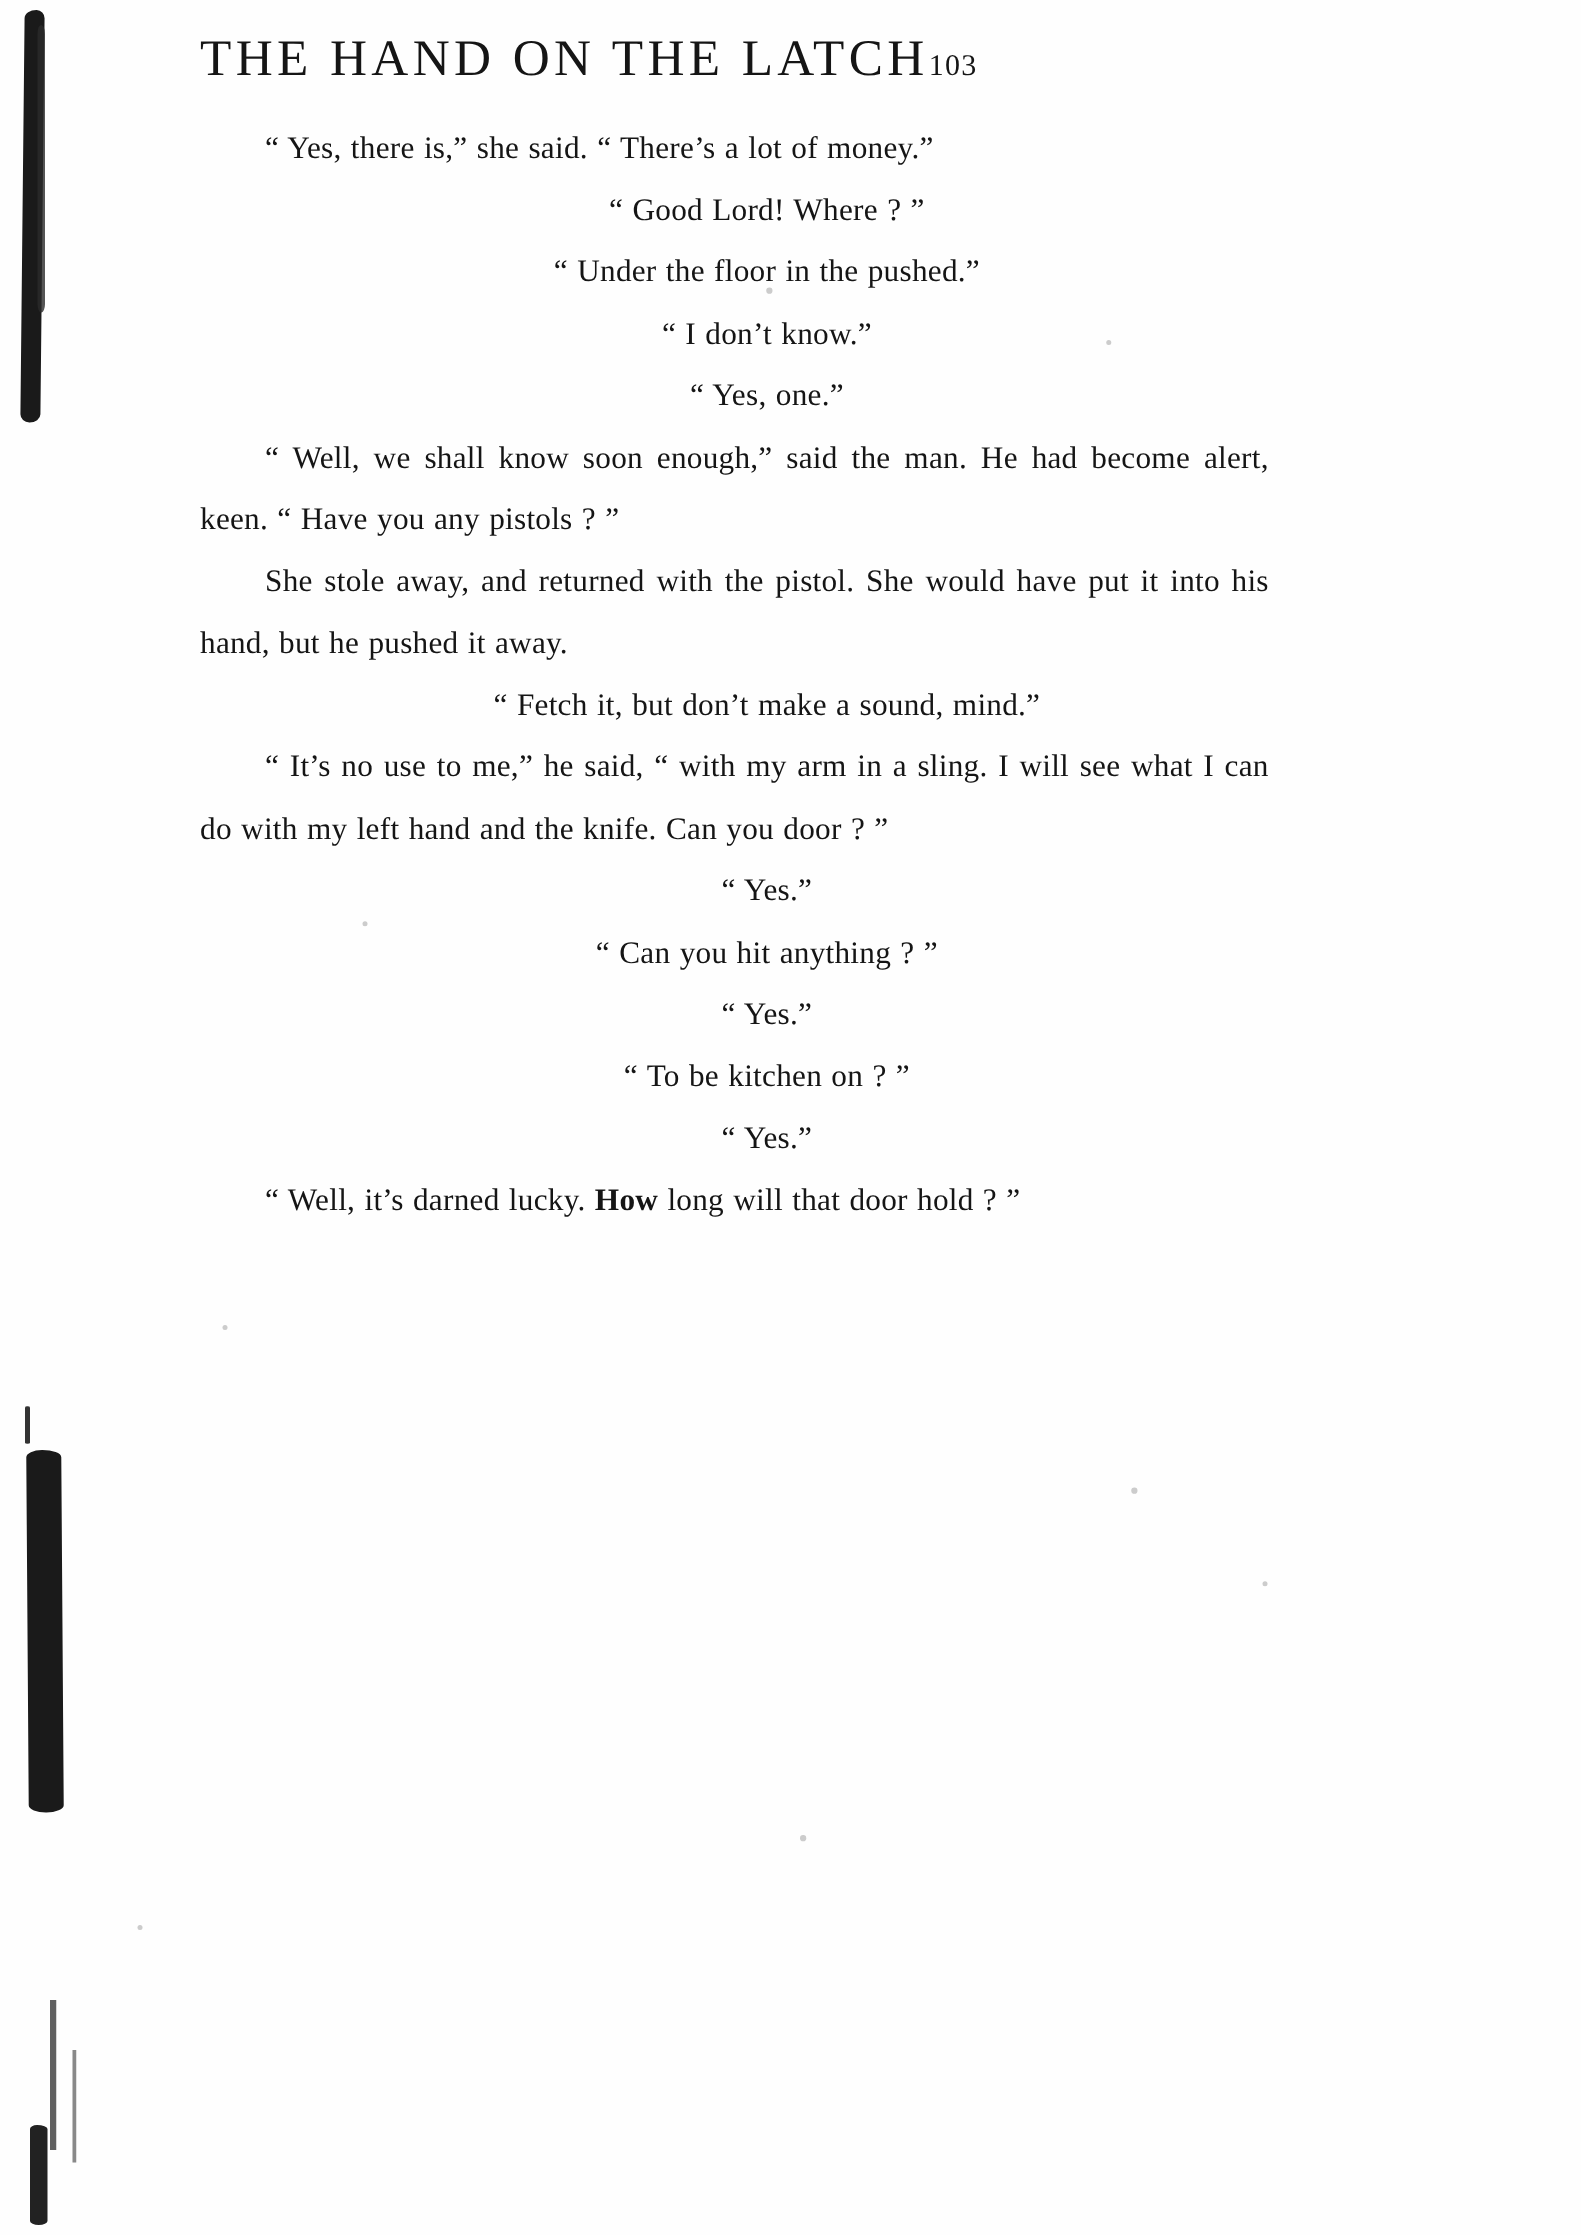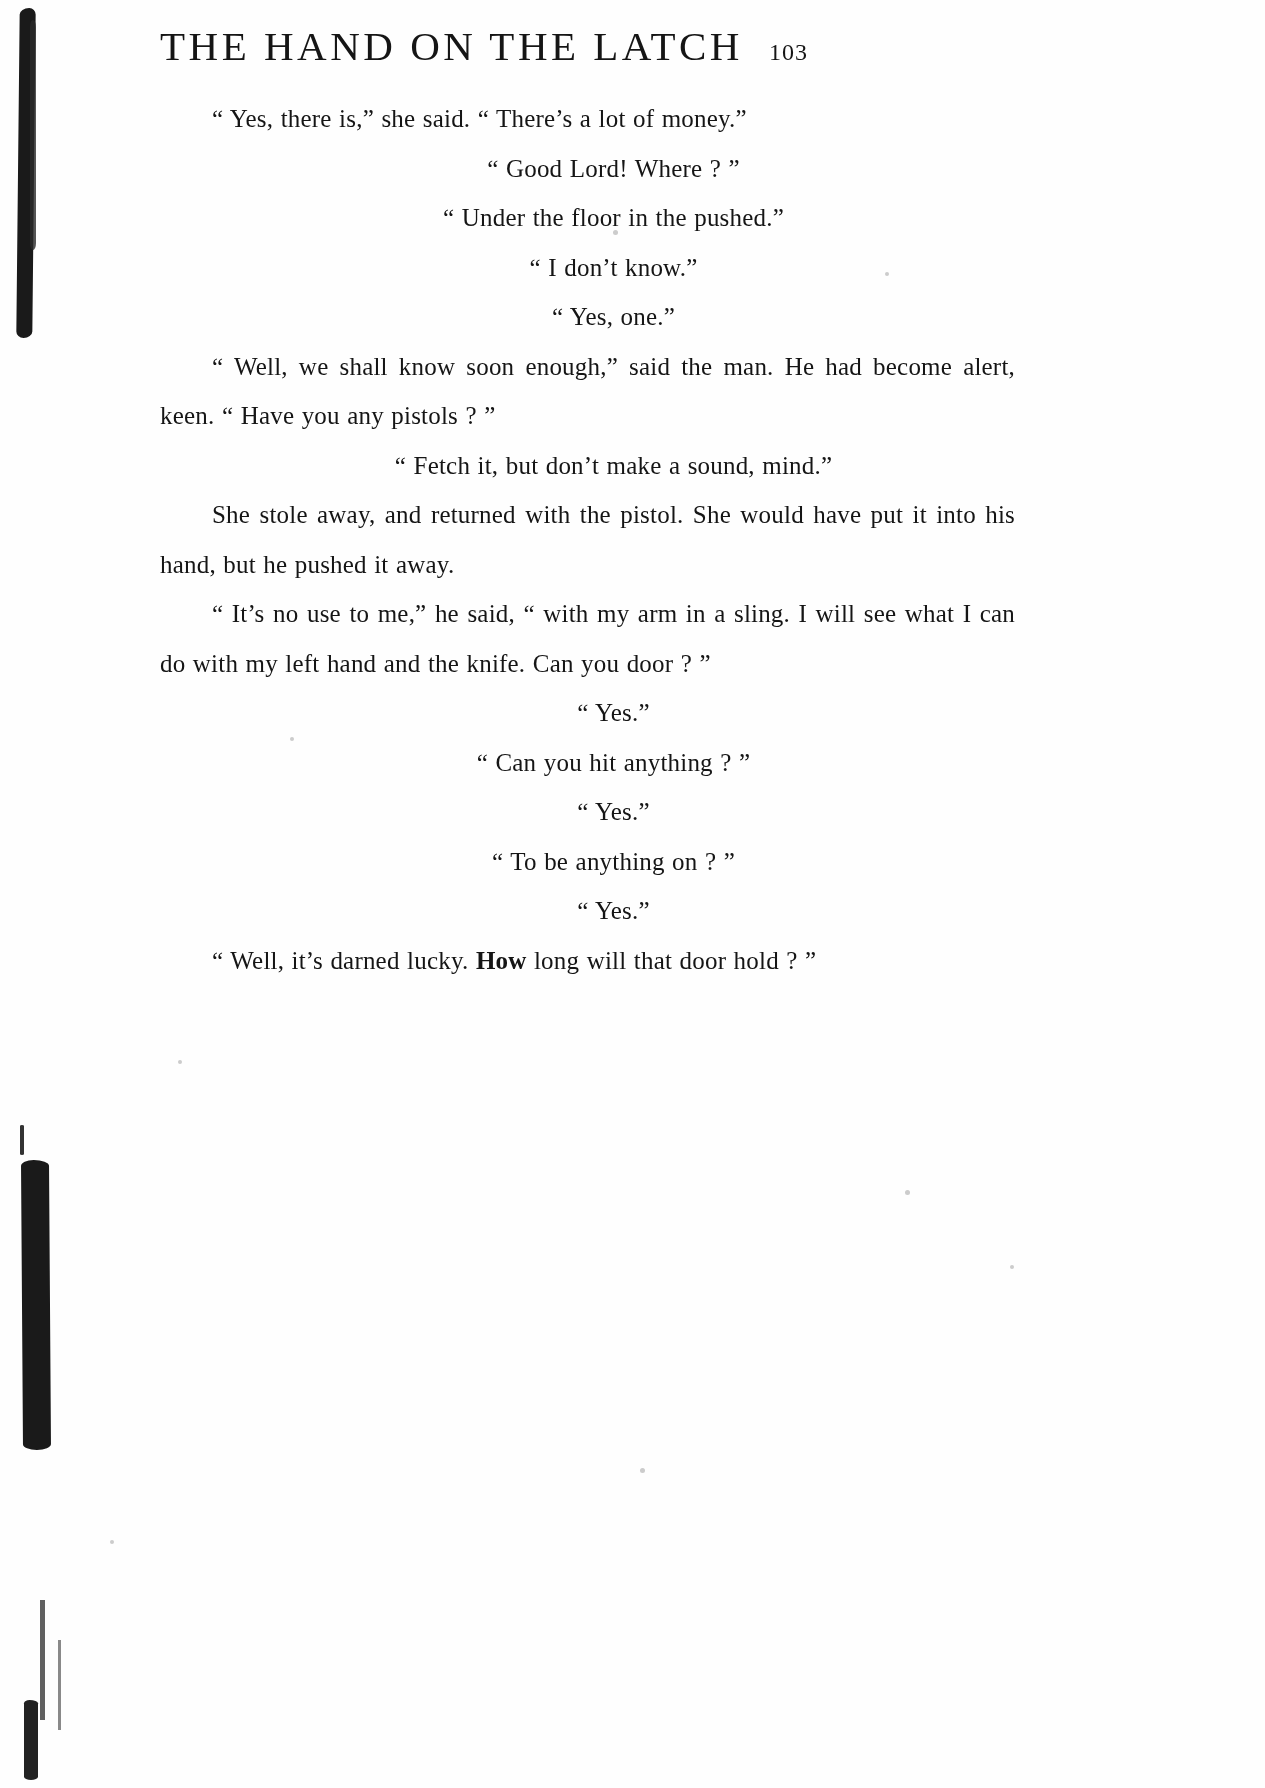--- a/index.html
+++ b/index.html
@@ -93,21 +93,20 @@
     position: absolute;
     left: 160px;
     top: 0;
     width: 855px;
   }
 
   .running-head {
     display: flex;
     align-items: baseline;
     justify-content: flex-start;
-    gap: 26px;
     font-size: 41px;
     letter-spacing: 3.5px;
     margin-top: 22px;
     margin-bottom: 24px;
     white-space: nowrap;
   }
   .running-head .title {
     font-variant: normal;
   }
   .running-head .folio {
@@ -158,24 +157,24 @@
       <span class="title">THE HAND ON THE LATCH</span>
       <span class="folio">103</span>
     </div>
 
     <p class="para">“ Yes, there is,” she said.  “ There’s a lot of money.”</p>
     <p class="para short">“ Good Lord!  Where ? ”</p>
     <p class="para short">“ Under the floor in the pushed.”</p>
     <p class="para short">“ I don’t know.”</p>
     <p class="para short">“ Yes, one.”</p>
     <p class="para">“ Well, we shall know soon enough,” said the man.  He had become alert, keen. “ Have you any pistols ? ”</p>
+    <p class="para">She stole away, and returned with the pistol.  She would have put it into his hand, but he pushed it away.</p>
     <p class="para short">“ Fetch it, but don’t make a sound, mind.”</p>
-    <p class="para">She stole away, and returned with the pistol.  She would have put it into his hand, but he pushed it away.</p>
     <p class="para">“ It’s no use to me,” he said, “ with my arm in a sling.  I will see what I can do with my left hand and the knife.  Can you door ? ”</p>
     <p class="para short">“ Yes.”</p>
     <p class="para short">“ Can you hit anything ? ”</p>
     <p class="para short">“ Yes.”</p>
-    <p class="para short">“ To be anything on ? ”</p>
+    <p class="para short">“ To be kitchen on ? ”</p>
     <p class="para short">“ Yes.”</p>
     <p class="para"><span>“ Well, it’s darned lucky.  </span><span class="b">How</span><span> long will that door hold ? ”</span></p>
 
   </div>
 </div>
 
 </body></html>

